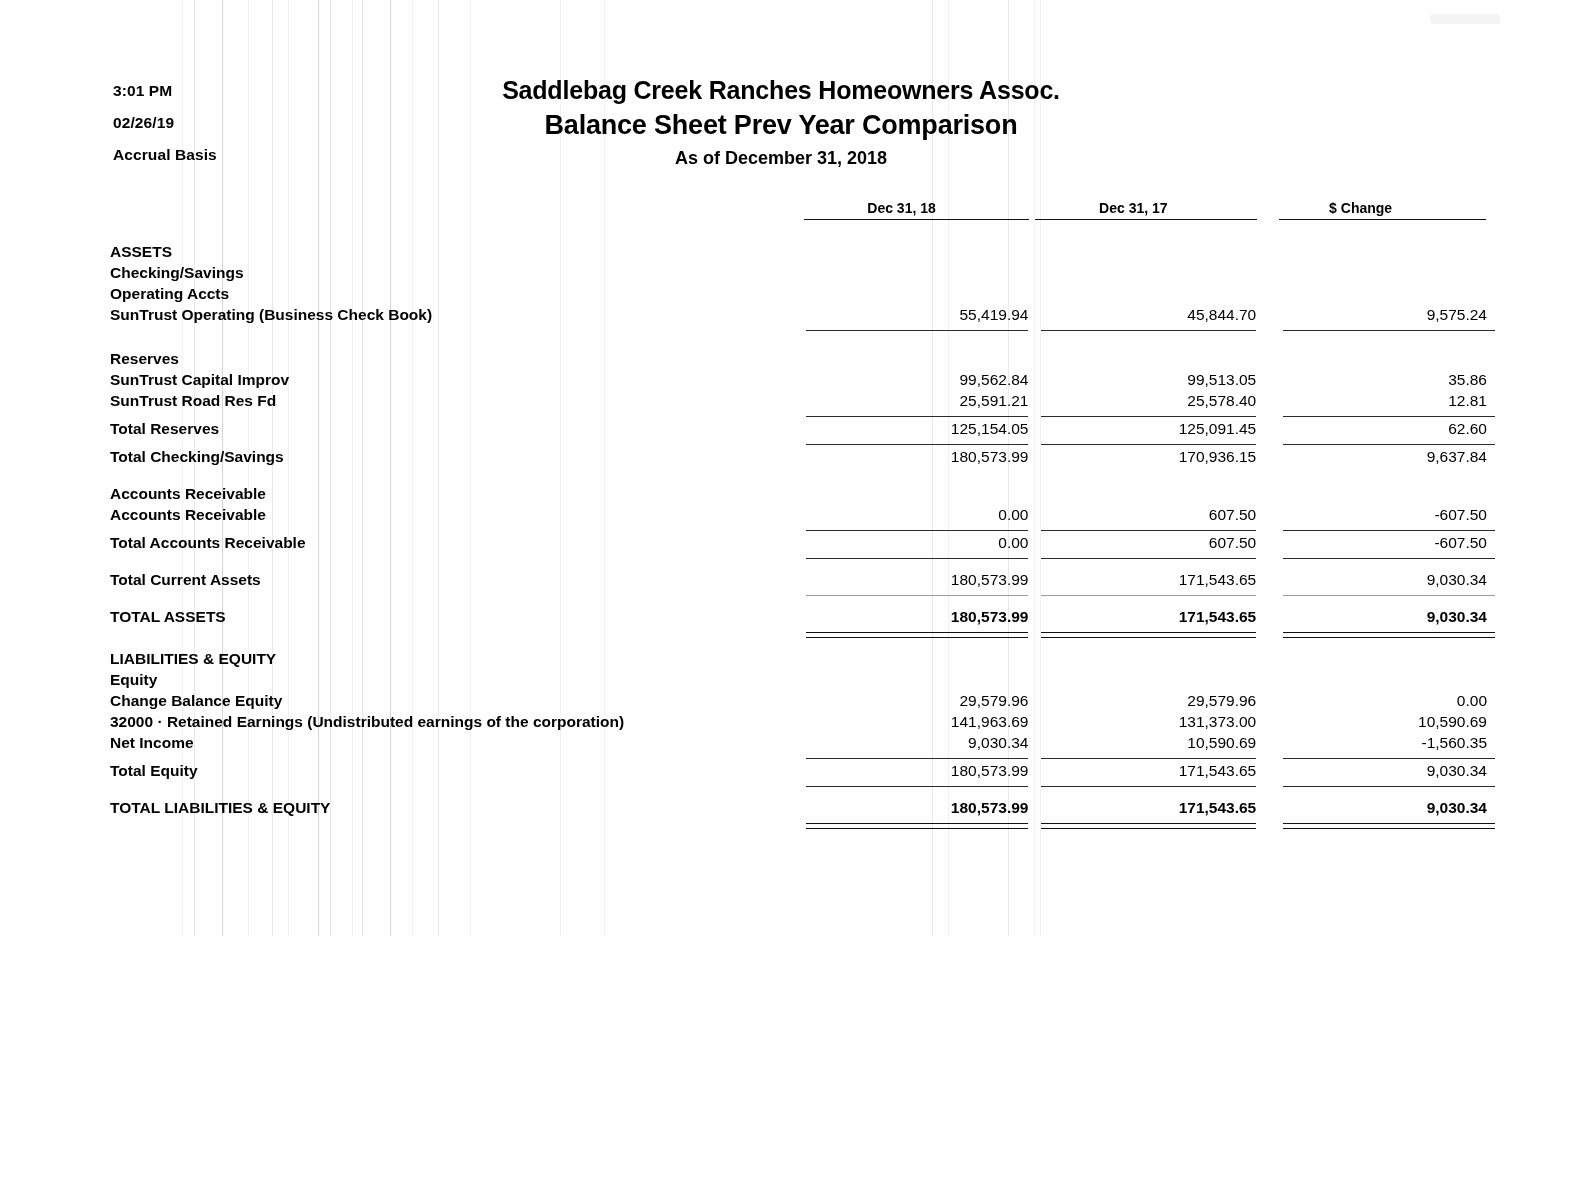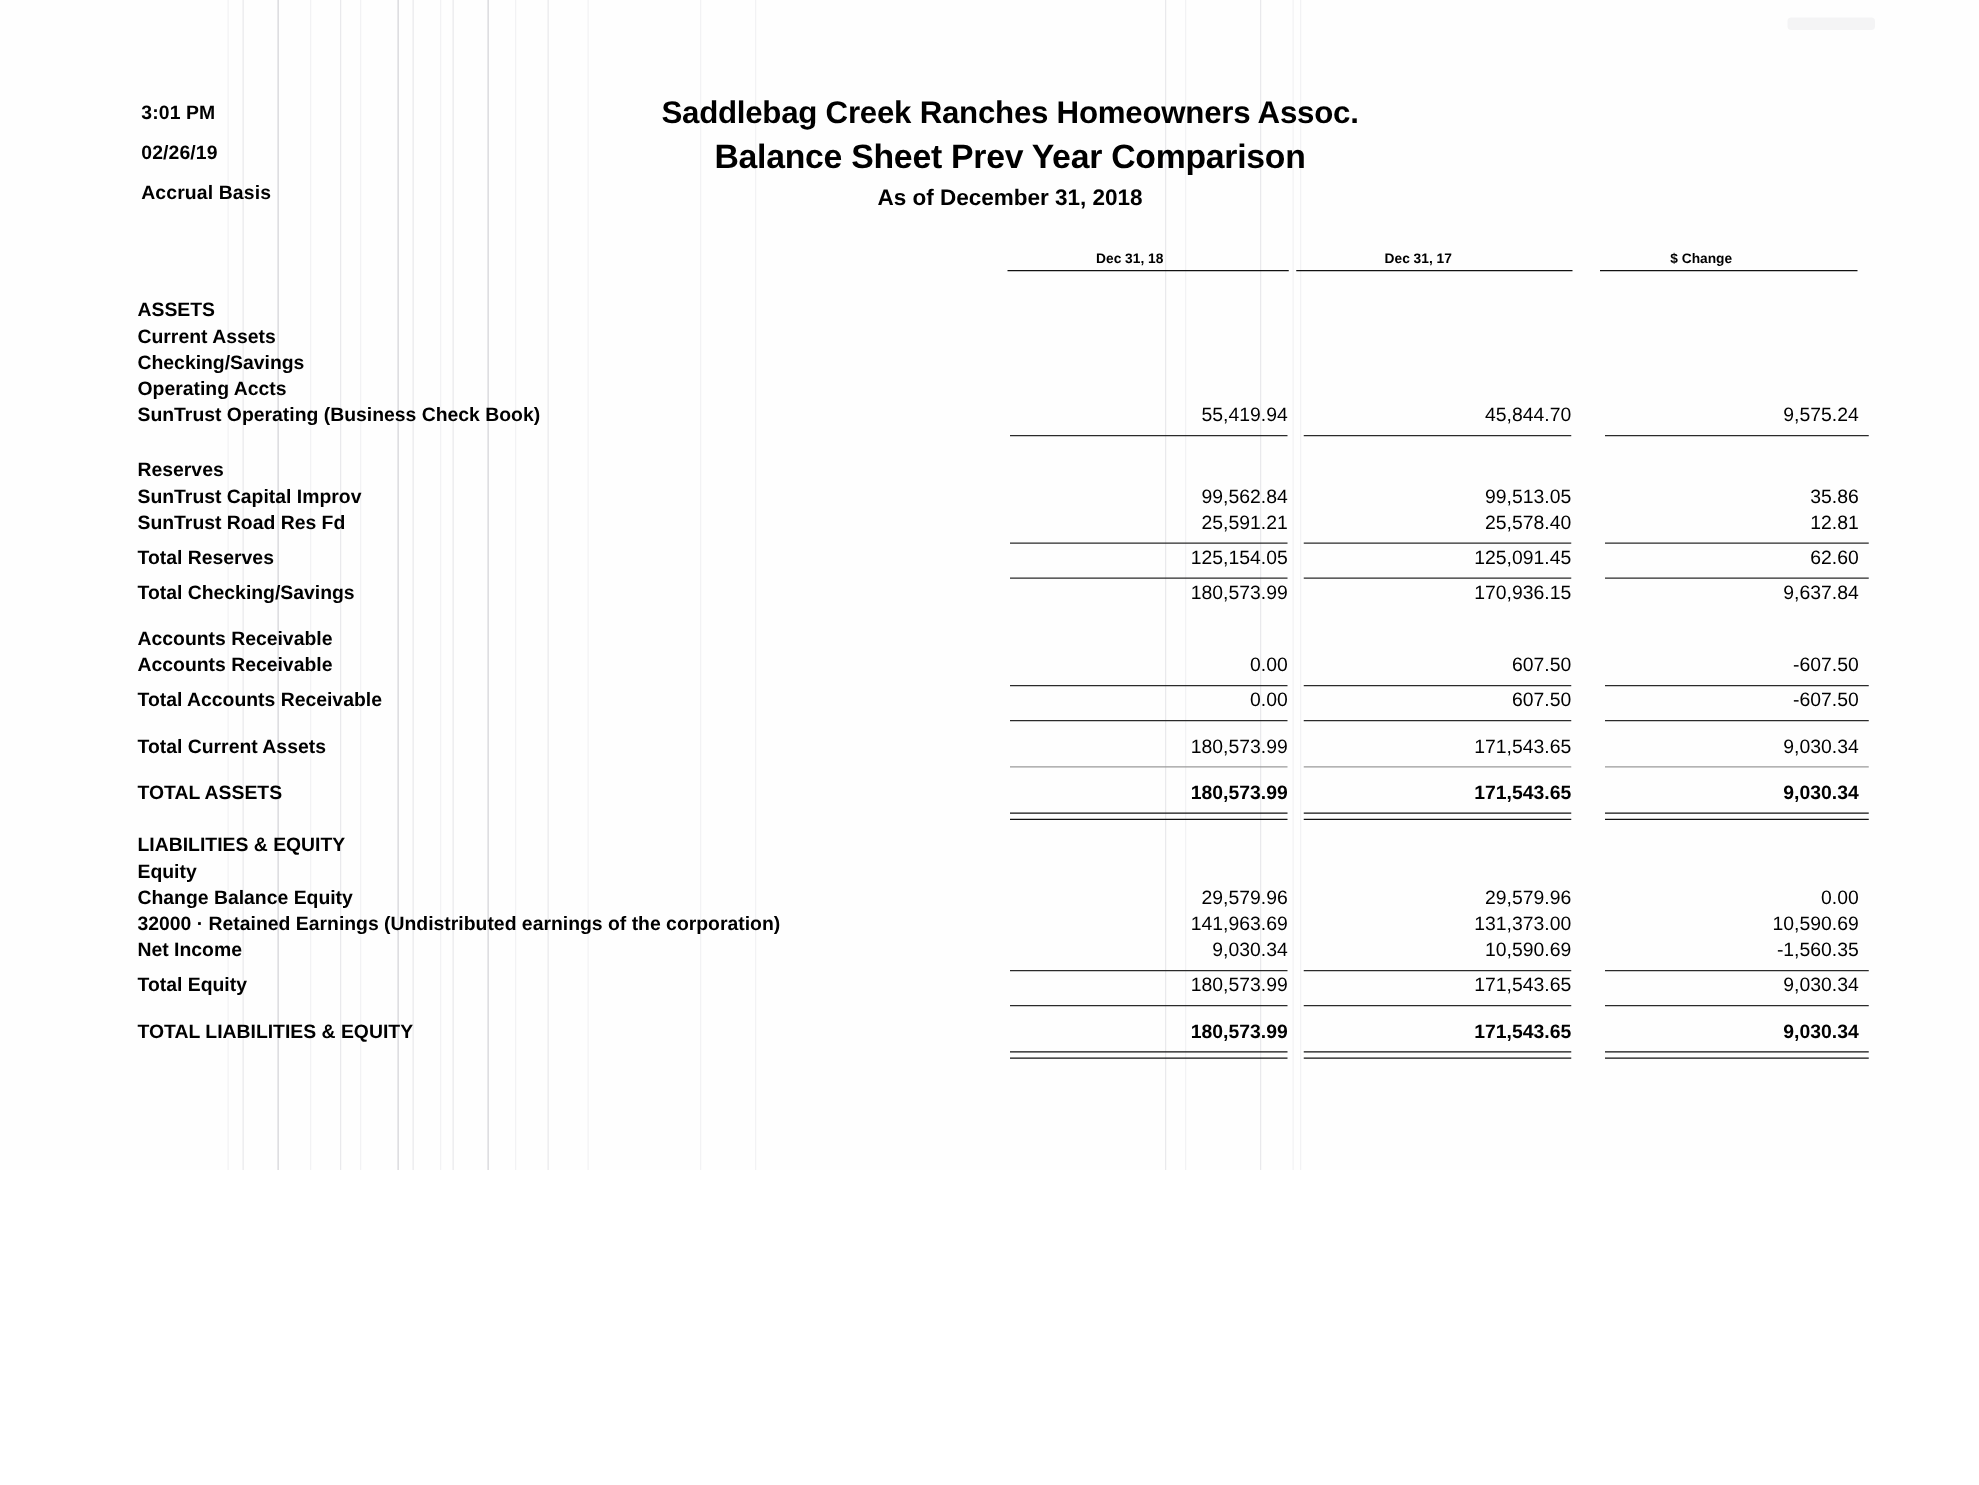--- a/index.html
+++ b/index.html
@@ -57,21 +57,21 @@
     top: 82px;
     font-size: 15.5px;
     font-weight: bold;
     letter-spacing: 0.1px;
   }
   .meta div { margin-bottom: 14px; }
 
   
   .titles {
     position: absolute;
-    left: 348px;
+    left: 321px;
     top: 76px;
     width: 920px;
     text-align: center;
   }
   .title-1 {
     font-size: 25px;
     font-weight: bold;
     letter-spacing: -0.2px;
   }
   .title-2 {
@@ -111,21 +111,21 @@
     font-variant-numeric: tabular-nums;
   }
   td.num.c1 { padding-right: 13px; }
   td.num.c2 { padding-right: 13px; }
   td.num.c3 { padding-right: 3px; }
 
   
   .colhead td.num {
     font-weight: bold;
     text-align: center;
-    font-size: 11px;
+    font-size: 14px;
     padding-bottom: 4px;
   }
   .colhead td.num.c1 { padding-right: 48px; }
   .colhead td.num.c2 { padding-right: 44px; }
   .colhead td.num.c3 { padding-right: 38px; }
   .colhead td.num div.rule {
     border-bottom: 1.6px solid #111;
     margin-top: 3px;
   }
   .colhead td.num.c1 div.rule { margin-right: -36px; margin-left: -6px; }
@@ -242,26 +242,20 @@
             <td colspan="4"></td>
           </tr>
 
       <tr class="r">
         <td class="label i0">ASSETS</td>
         <td class="num c1"></td>
             <td class="num c2"></td>
             <td class="num c3"></td>
       </tr>
       <tr class="r">
-        <td class="label i1">Current Assets</td>
-        <td class="num c1"></td>
-            <td class="num c2"></td>
-            <td class="num c3"></td>
-      </tr>
-      <tr class="r">
         <td class="label i2">Checking/Savings</td>
         <td class="num c1"></td>
             <td class="num c2"></td>
             <td class="num c3"></td>
       </tr>
       <tr class="r">
         <td class="label i3">Operating Accts</td>
         <td class="num c1"></td>
             <td class="num c2"></td>
             <td class="num c3"></td>

